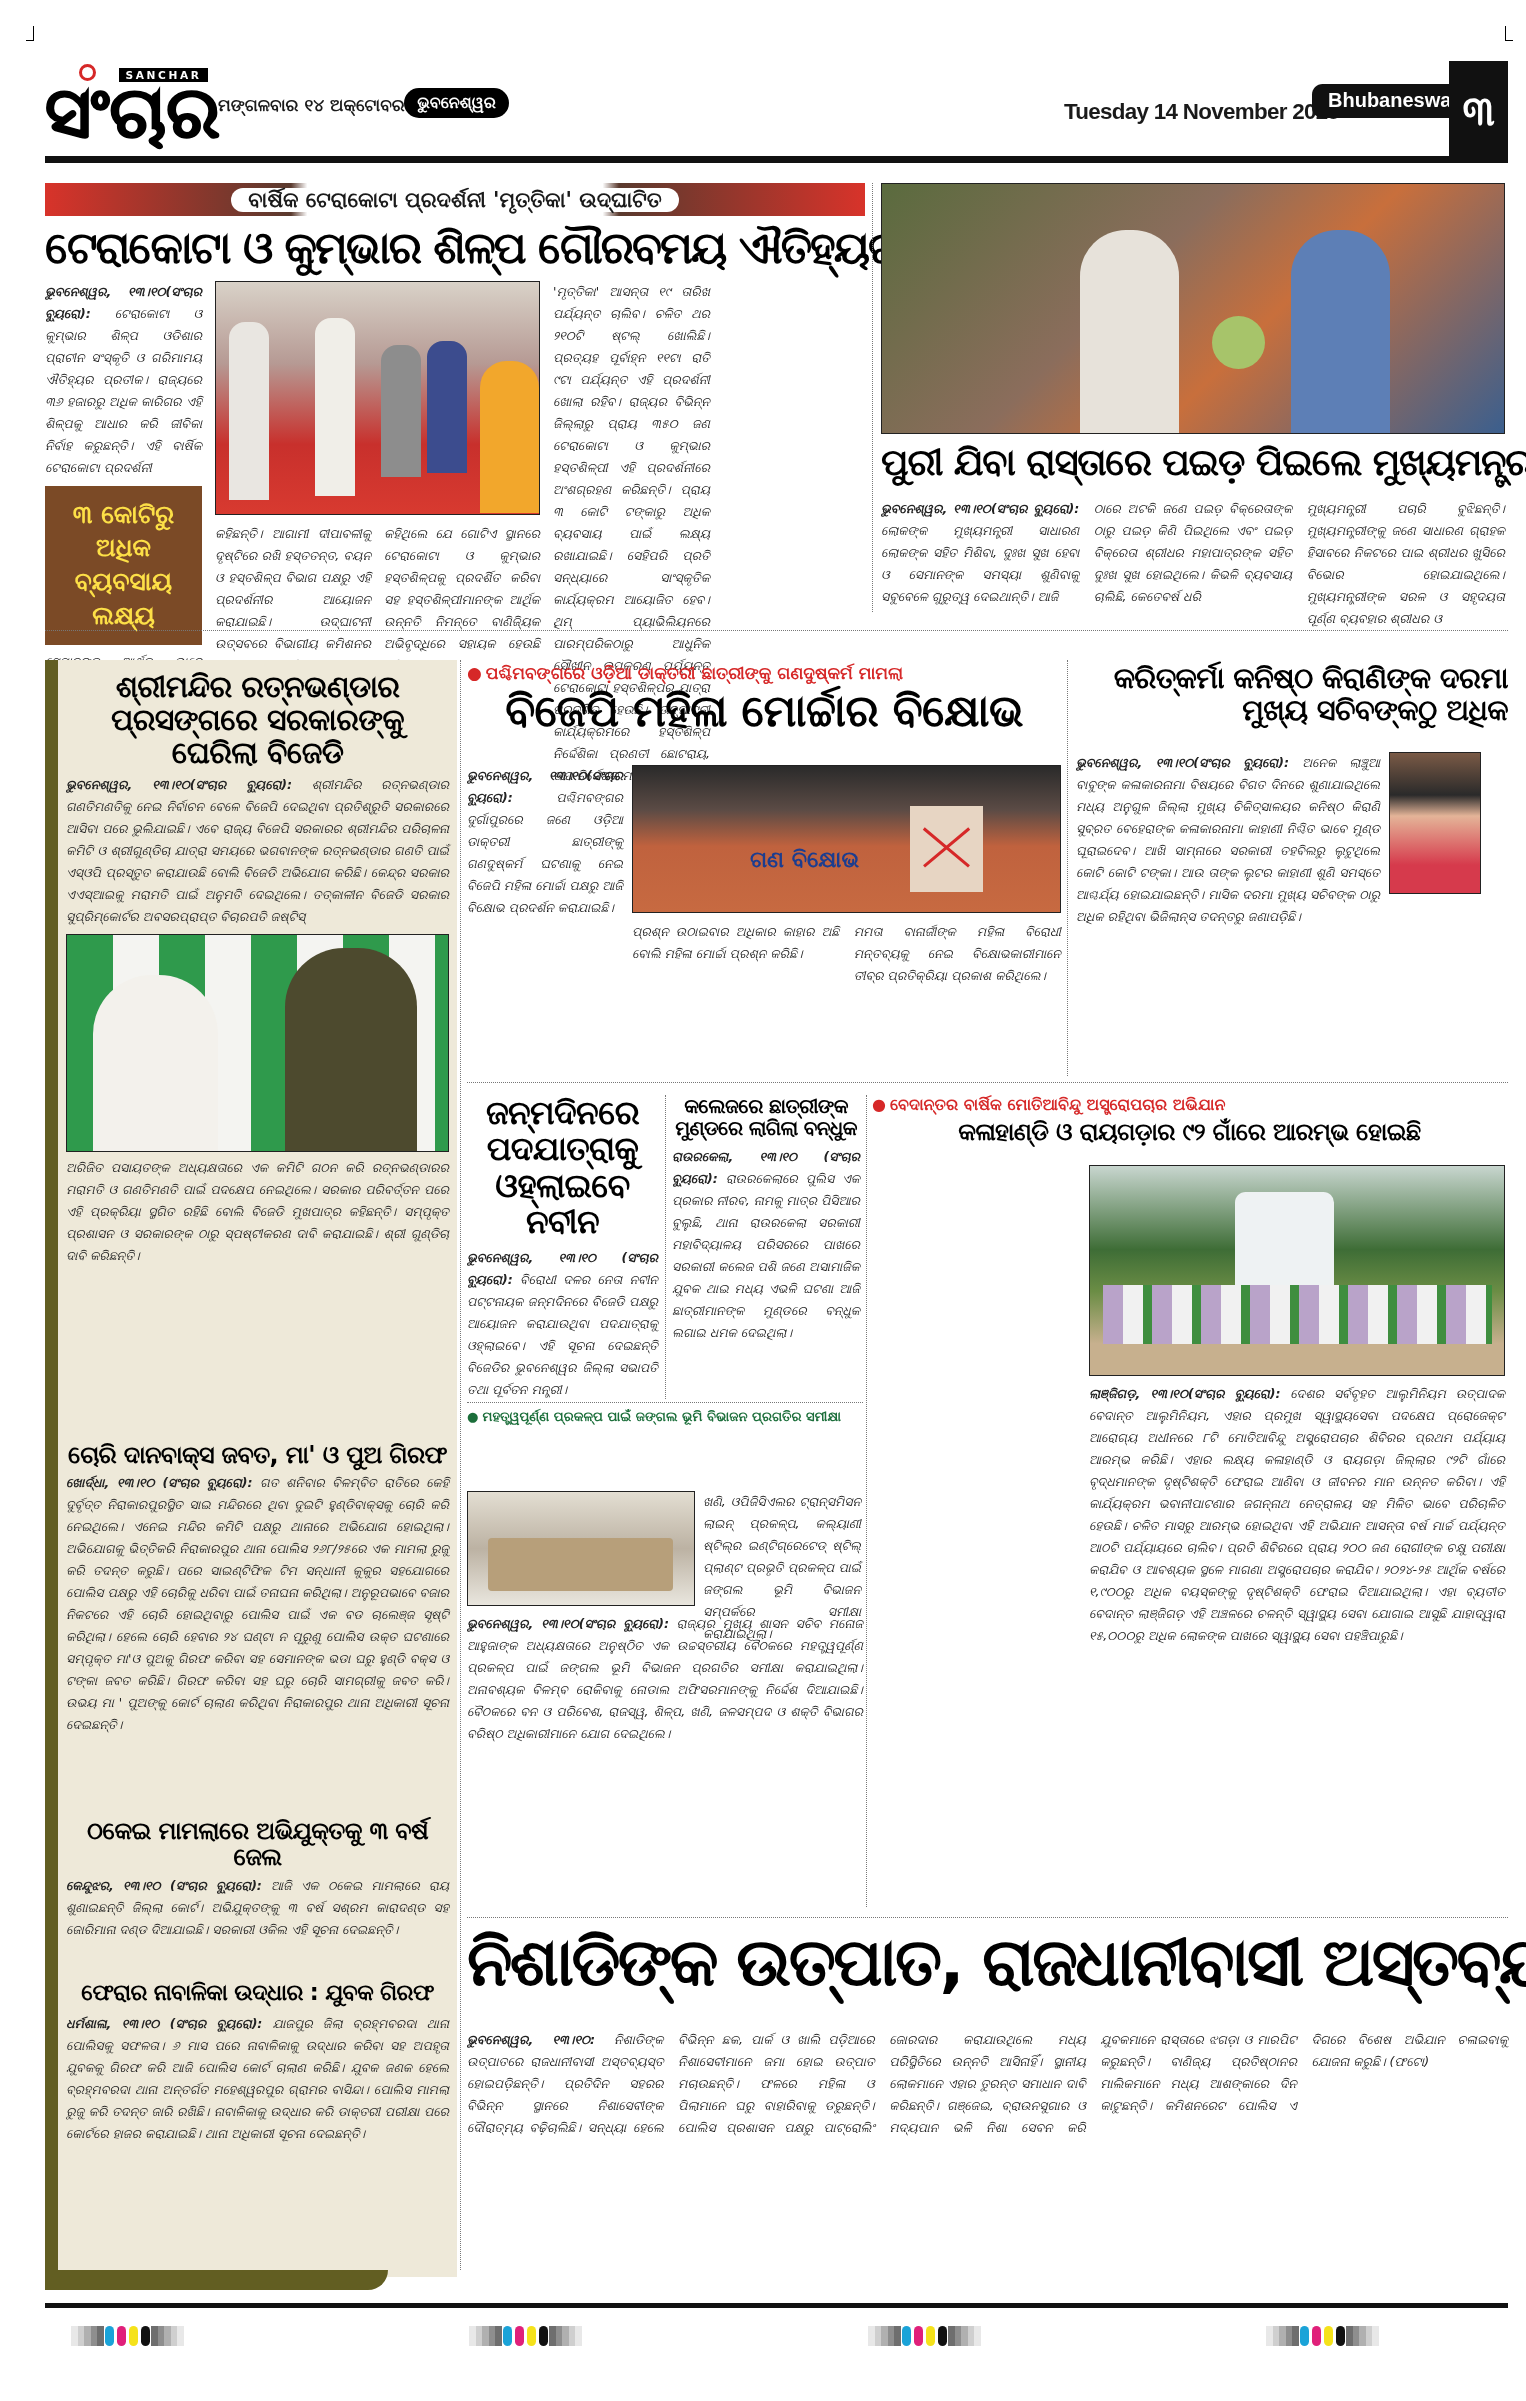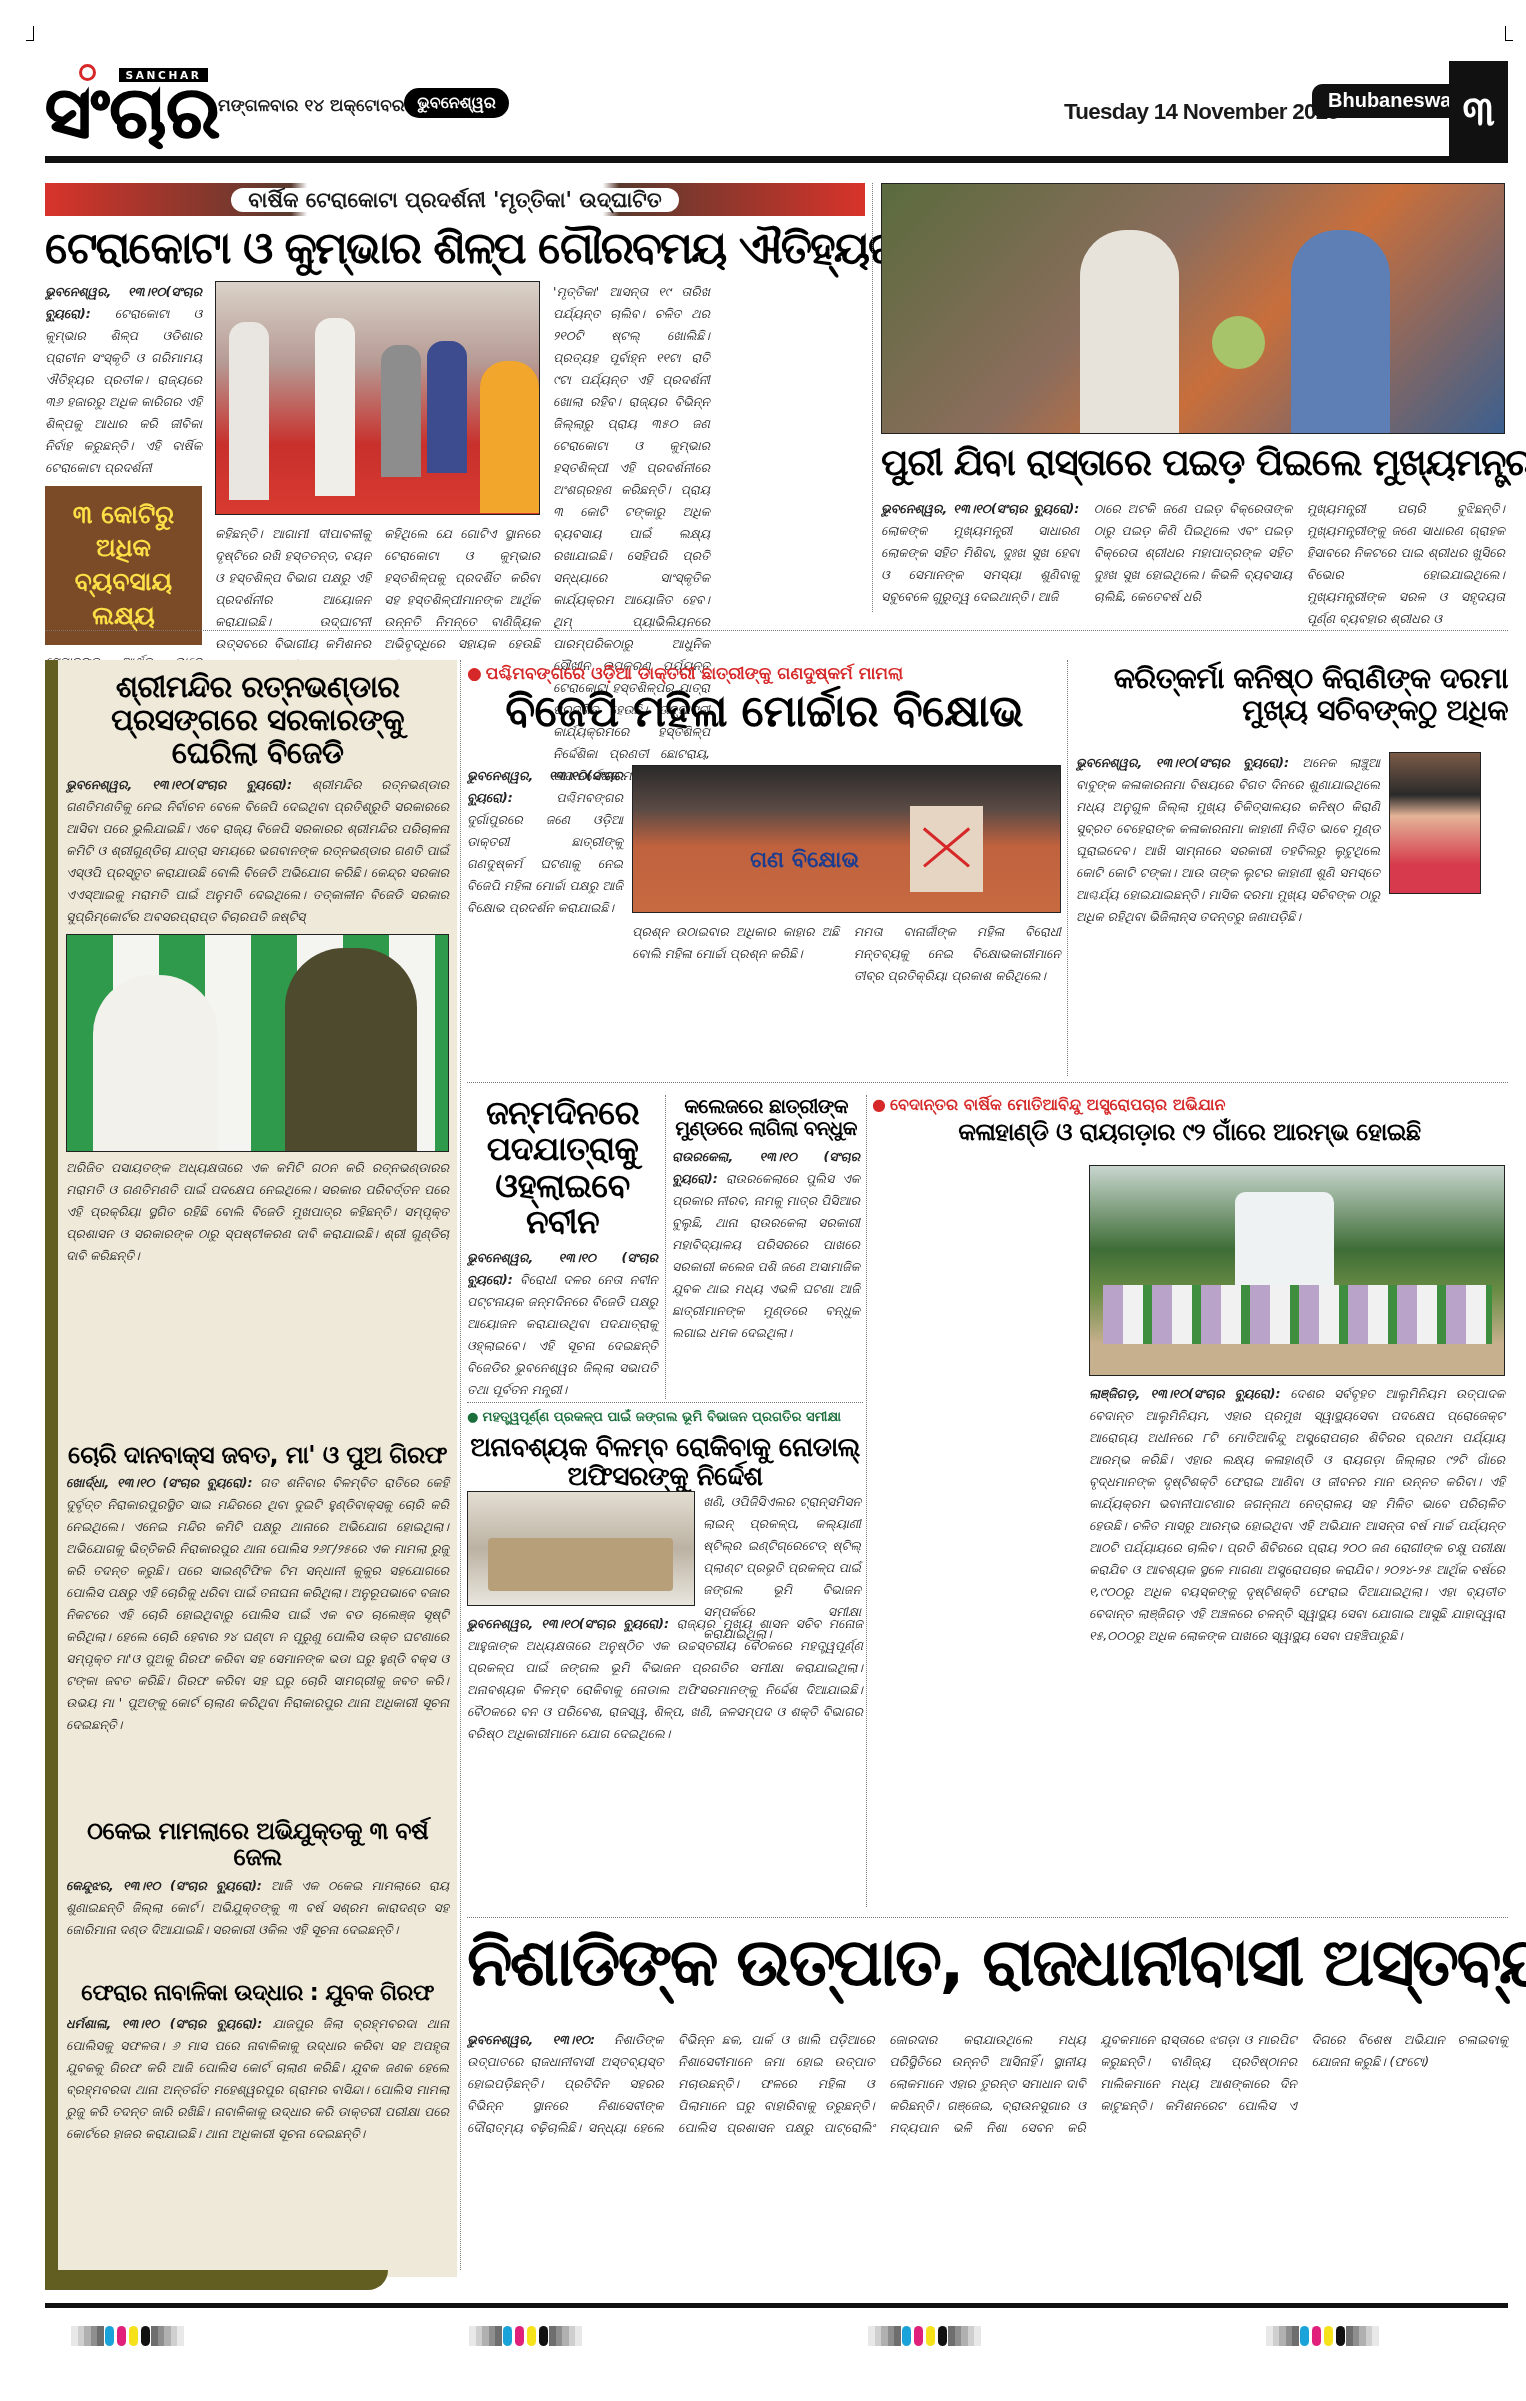--- a/index.html
+++ b/index.html
@@ -189,21 +189,20 @@
   <div style="position:absolute;left:13.2px;top:119px;width:389px;height:59px;background:repeating-linear-gradient(90deg,#b9a3c9 0 20px,#f1f1f1 20px 40px,#3f8e3f 40px 49px);"></div>
 </div>
 <div class="abs" style="left:1089px;top:1383px;width:416px;">
   <p class="body-text"><b>ଲାଞ୍ଜିଗଡ଼, ୧୩।୧୦(ସଂଚାର ବ୍ୟୁରୋ):</b> <span>ଦେଶର ସର୍ବବୃହତ ଆଲୁମିନିୟମ ଉତ୍ପାଦକ ବେଦାନ୍ତ ଆଲୁମିନିୟମ, ଏହାର ପ୍ରମୁଖ ସ୍ୱାସ୍ଥ୍ୟସେବା ପଦକ୍ଷେପ ପ୍ରୋଜେକ୍ଟ ଆରୋଗ୍ୟ ଅଧୀନରେ ୮ଟି ମୋତିଆବିନ୍ଦୁ ଅସ୍ତ୍ରୋପଚାର ଶିବିରର ପ୍ରଥମ ପର୍ଯ୍ୟାୟ ଆରମ୍ଭ କରିଛି। ଏହାର ଲକ୍ଷ୍ୟ କଳାହାଣ୍ଡି ଓ ରାୟଗଡ଼ା ଜିଲ୍ଲାର ୯୨ଟି ଗାଁରେ ବୃଦ୍ଧମାନଙ୍କ ଦୃଷ୍ଟିଶକ୍ତି ଫେରାଇ ଆଣିବା ଓ ଜୀବନର ମାନ ଉନ୍ନତ କରିବା। ଏହି କାର୍ଯ୍ୟକ୍ରମ ଭବାନୀପାଟଣାର ଜଗନ୍ନାଥ ନେତ୍ରାଳୟ ସହ ମିଳିତ ଭାବେ ପରିଚାଳିତ ହେଉଛି। ଚଳିତ ମାସରୁ ଆରମ୍ଭ ହୋଇଥିବା ଏହି ଅଭିଯାନ ଆସନ୍ତା ବର୍ଷ ମାର୍ଚ୍ଚ ପର୍ଯ୍ୟନ୍ତ ଆଠଟି ପର୍ଯ୍ୟାୟରେ ଚାଲିବ। ପ୍ରତି ଶିବିରରେ ପ୍ରାୟ ୨୦୦ ଜଣ ରୋଗୀଙ୍କ ଚକ୍ଷୁ ପରୀକ୍ଷା କରାଯିବ ଓ ଆବଶ୍ୟକ ସ୍ଥଳେ ମାଗଣା ଅସ୍ତ୍ରୋପଚାର କରାଯିବ। ୨୦୨୪-୨୫ ଆର୍ଥିକ ବର୍ଷରେ ୧,୯୦୦ରୁ ଅଧିକ ବୟସ୍କଙ୍କୁ ଦୃଷ୍ଟିଶକ୍ତି ଫେରାଇ ଦିଆଯାଇଥିଲା। ଏହା ବ୍ୟତୀତ ବେଦାନ୍ତ ଲାଞ୍ଜିଗଡ଼ ଏହି ଅଞ୍ଚଳରେ ଚଳନ୍ତି ସ୍ୱାସ୍ଥ୍ୟ ସେବା ଯୋଗାଇ ଆସୁଛି ଯାହାଦ୍ୱାରା ୧୫,୦୦୦ରୁ ଅଧିକ ଲୋକଙ୍କ ପାଖରେ ସ୍ୱାସ୍ଥ୍ୟ ସେବା ପହଞ୍ଚିପାରୁଛି।</span></p>
 </div>
 
 <div class="dotted-h" style="left:467px;top:1402px;width:396px;"></div>
 
 <div class="abs" style="left:467px;top:1409px;width:396px;">
   <div class="red-kicker" style="color:#1b6e3a;font-size:13.2px;">ମହତ୍ତ୍ୱପୂର୍ଣ୍ଣ ପ୍ରକଳ୍ପ ପାଇଁ ଜଙ୍ଗଲ ଭୂମି ବିଭାଜନ ପ୍ରଗତିର ସମୀକ୍ଷା</div>
-  <div class="hl" style="font-size:26.4px;margin-top:6.6px;">ଅନାବଶ୍ୟକ ବିଳମ୍ବ ରୋକିବାକୁ ନୋଡାଲ୍ ଅଫିସରଙ୍କୁ ନିର୍ଦ୍ଦେଶ</div>
 </div>
 <div class="photo" style="left:467px;top:1491px;width:228px;height:115px;background:linear-gradient(180deg,#e3ded2 0%,#bcb2a3 50%,#e9e6de 100%);">
   <div style="position:absolute;left:20px;top:46px;width:185px;height:53px;background:#b79f7a;border-radius:4px;"></div>
 </div>
 <div class="abs" style="left:703px;top:1491px;width:158px;">
   <p class="body-text">ଖଣି, ଓପିଜିସିଏଲର ଟ୍ରାନ୍ସମିସନ ଲାଇନ୍ ପ୍ରକଳ୍ପ, କଲ୍ୟାଣୀ ଷ୍ଟିଲ୍‌ର ଇଣ୍ଟିଗ୍ରେଟେଡ୍ ଷ୍ଟିଲ୍ ପ୍ଲାଣ୍ଟ ପ୍ରଭୃତି ପ୍ରକଳ୍ପ ପାଇଁ ଜଙ୍ଗଲ ଭୂମି ବିଭାଜନ ସମ୍ପର୍କରେ ସମୀକ୍ଷା କରାଯାଇଥିଲା।</p>
 </div>
 <div class="abs" style="left:467px;top:1613px;width:396px;">
   <p class="body-text"><b>ଭୁବନେଶ୍ୱର, ୧୩।୧୦(ସଂଚାର ବ୍ୟୁରୋ):</b> <span>ରାଜ୍ୟର ମୁଖ୍ୟ ଶାସନ ସଚିବ ମନୋଜ ଆହୁଜାଙ୍କ ଅଧ୍ୟକ୍ଷତାରେ ଅନୁଷ୍ଠିତ ଏକ ଉଚ୍ଚସ୍ତରୀୟ ବୈଠକରେ ମହତ୍ତ୍ୱପୂର୍ଣ୍ଣ ପ୍ରକଳ୍ପ ପାଇଁ ଜଙ୍ଗଲ ଭୂମି ବିଭାଜନ ପ୍ରଗତିର ସମୀକ୍ଷା କରାଯାଇଥିଲା। ଅନାବଶ୍ୟକ ବିଳମ୍ବ ରୋକିବାକୁ ନୋଡାଲ ଅଫିସରମାନଙ୍କୁ ନିର୍ଦ୍ଦେଶ ଦିଆଯାଇଛି। ବୈଠକରେ ବନ ଓ ପରିବେଶ, ରାଜସ୍ୱ, ଶିଳ୍ପ, ଖଣି, ଜଳସମ୍ପଦ ଓ ଶକ୍ତି ବିଭାଗର ବରିଷ୍ଠ ଅଧିକାରୀମାନେ ଯୋଗ ଦେଇଥିଲେ।</span></p>
 </div>

